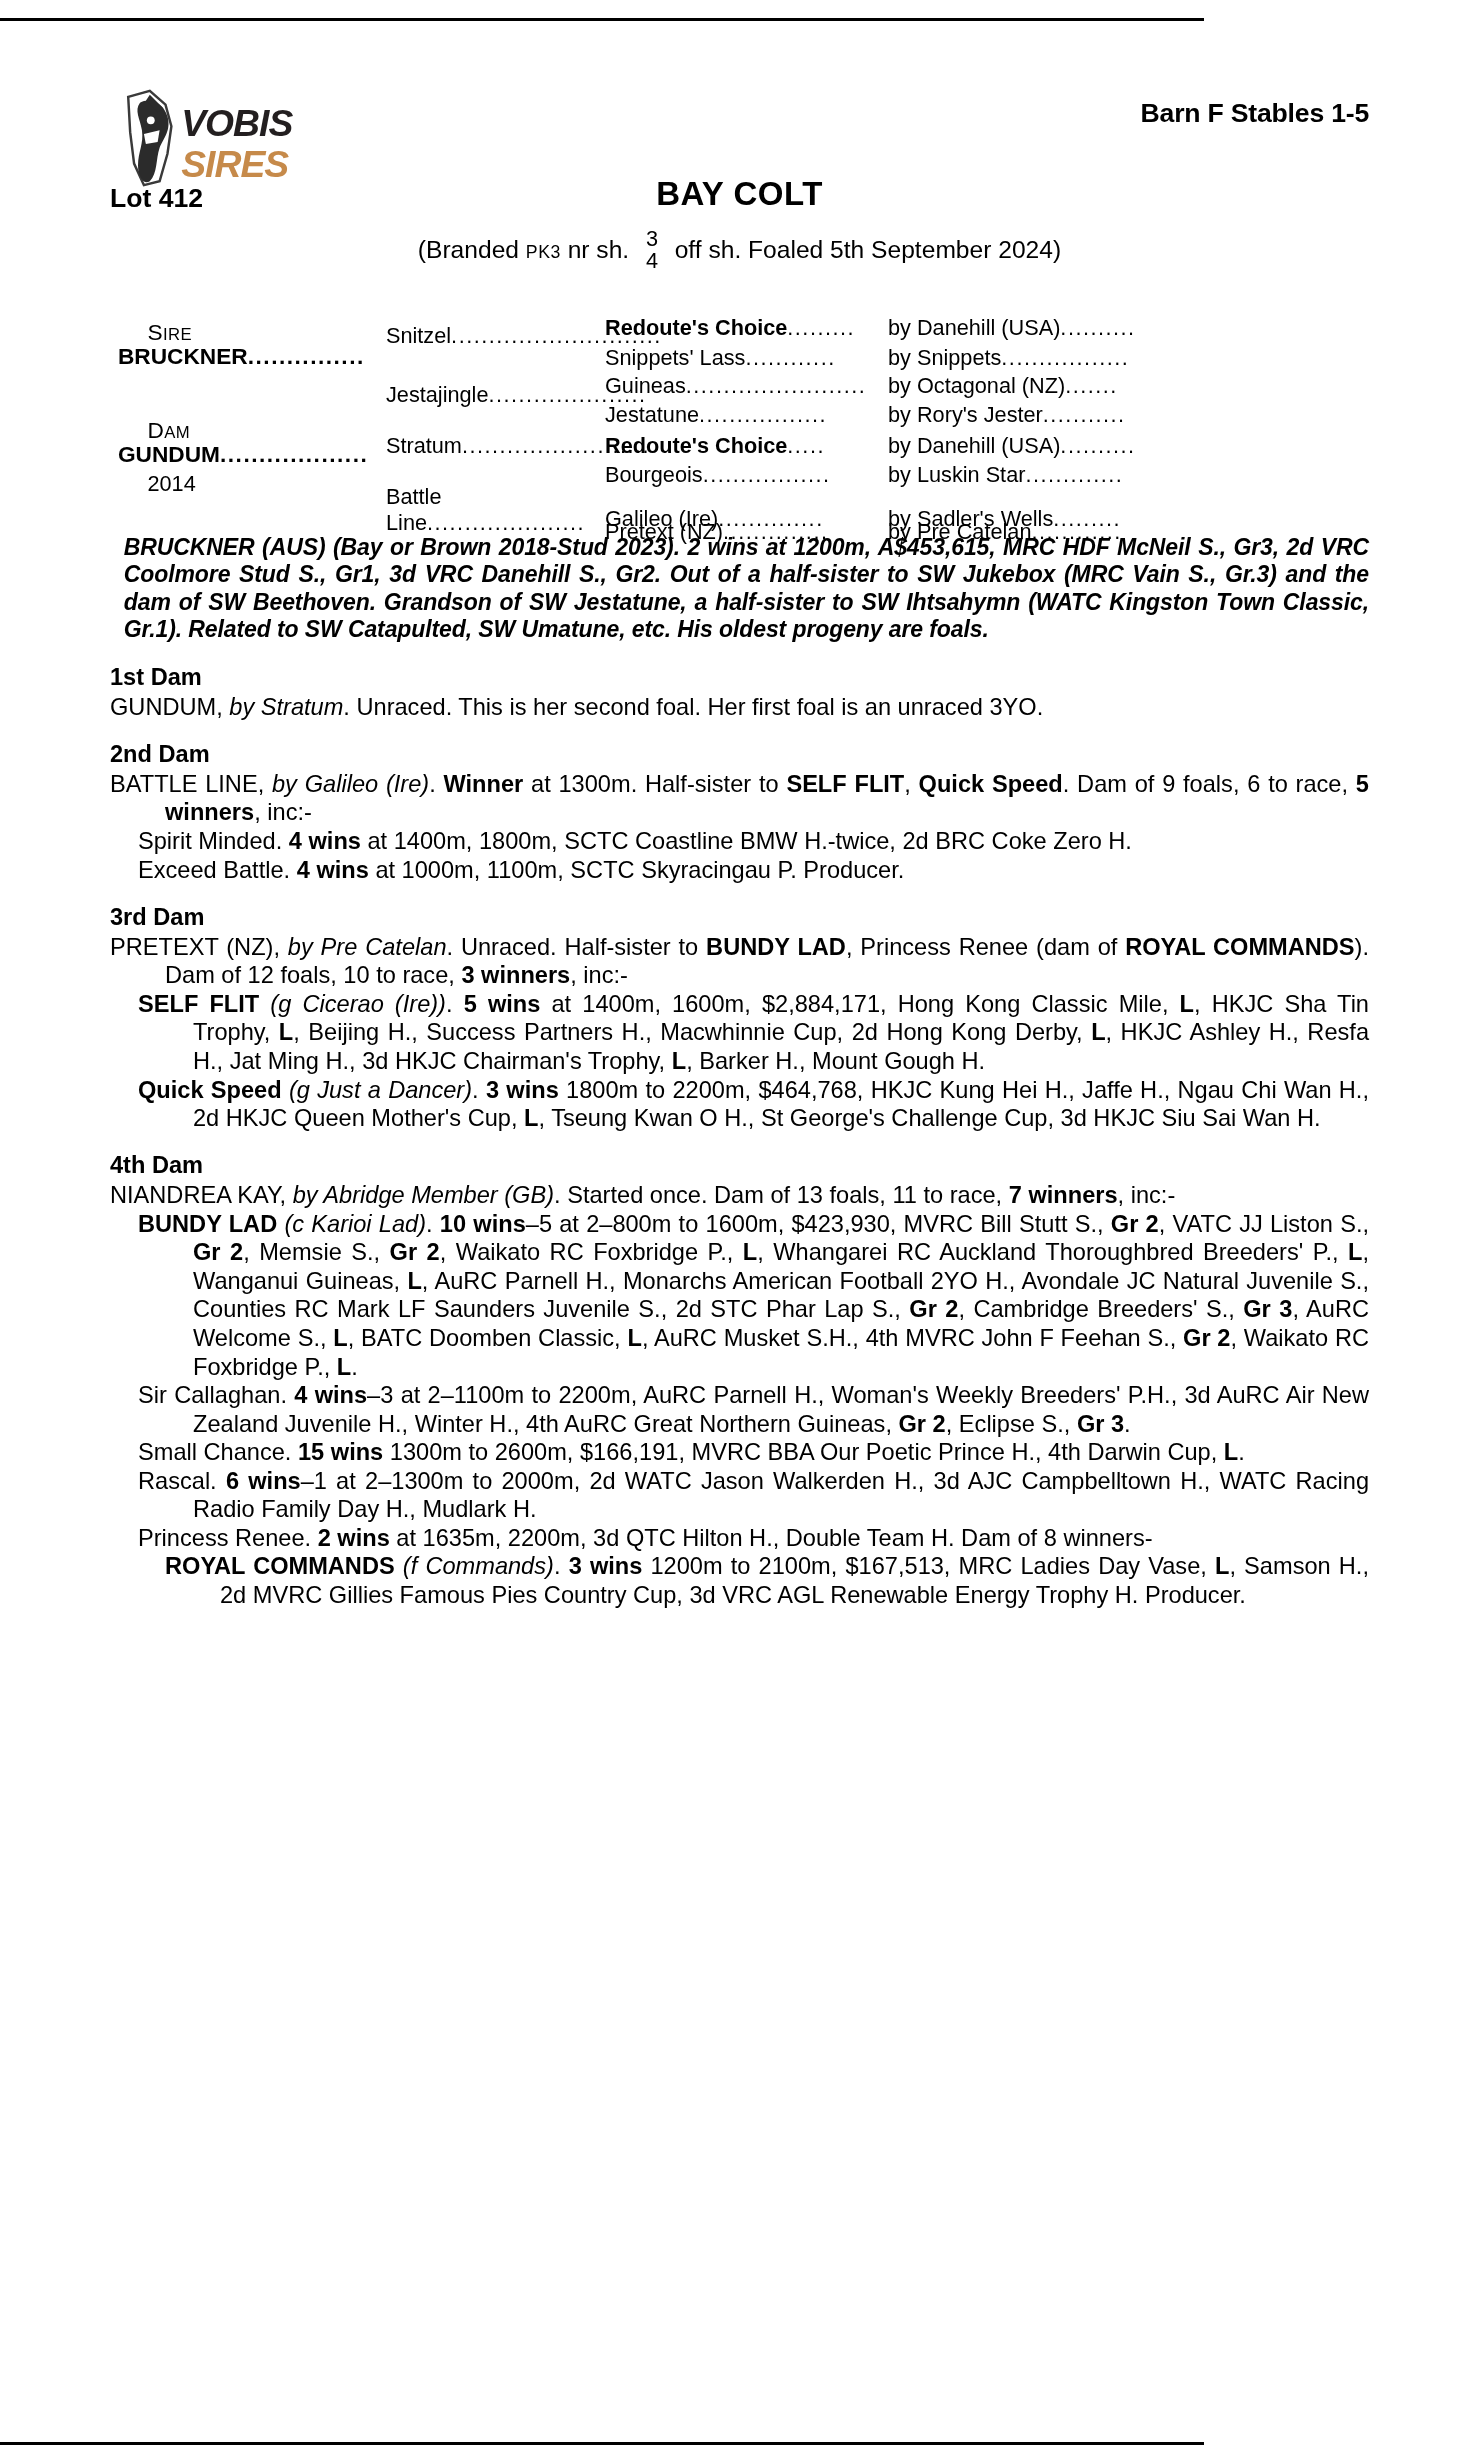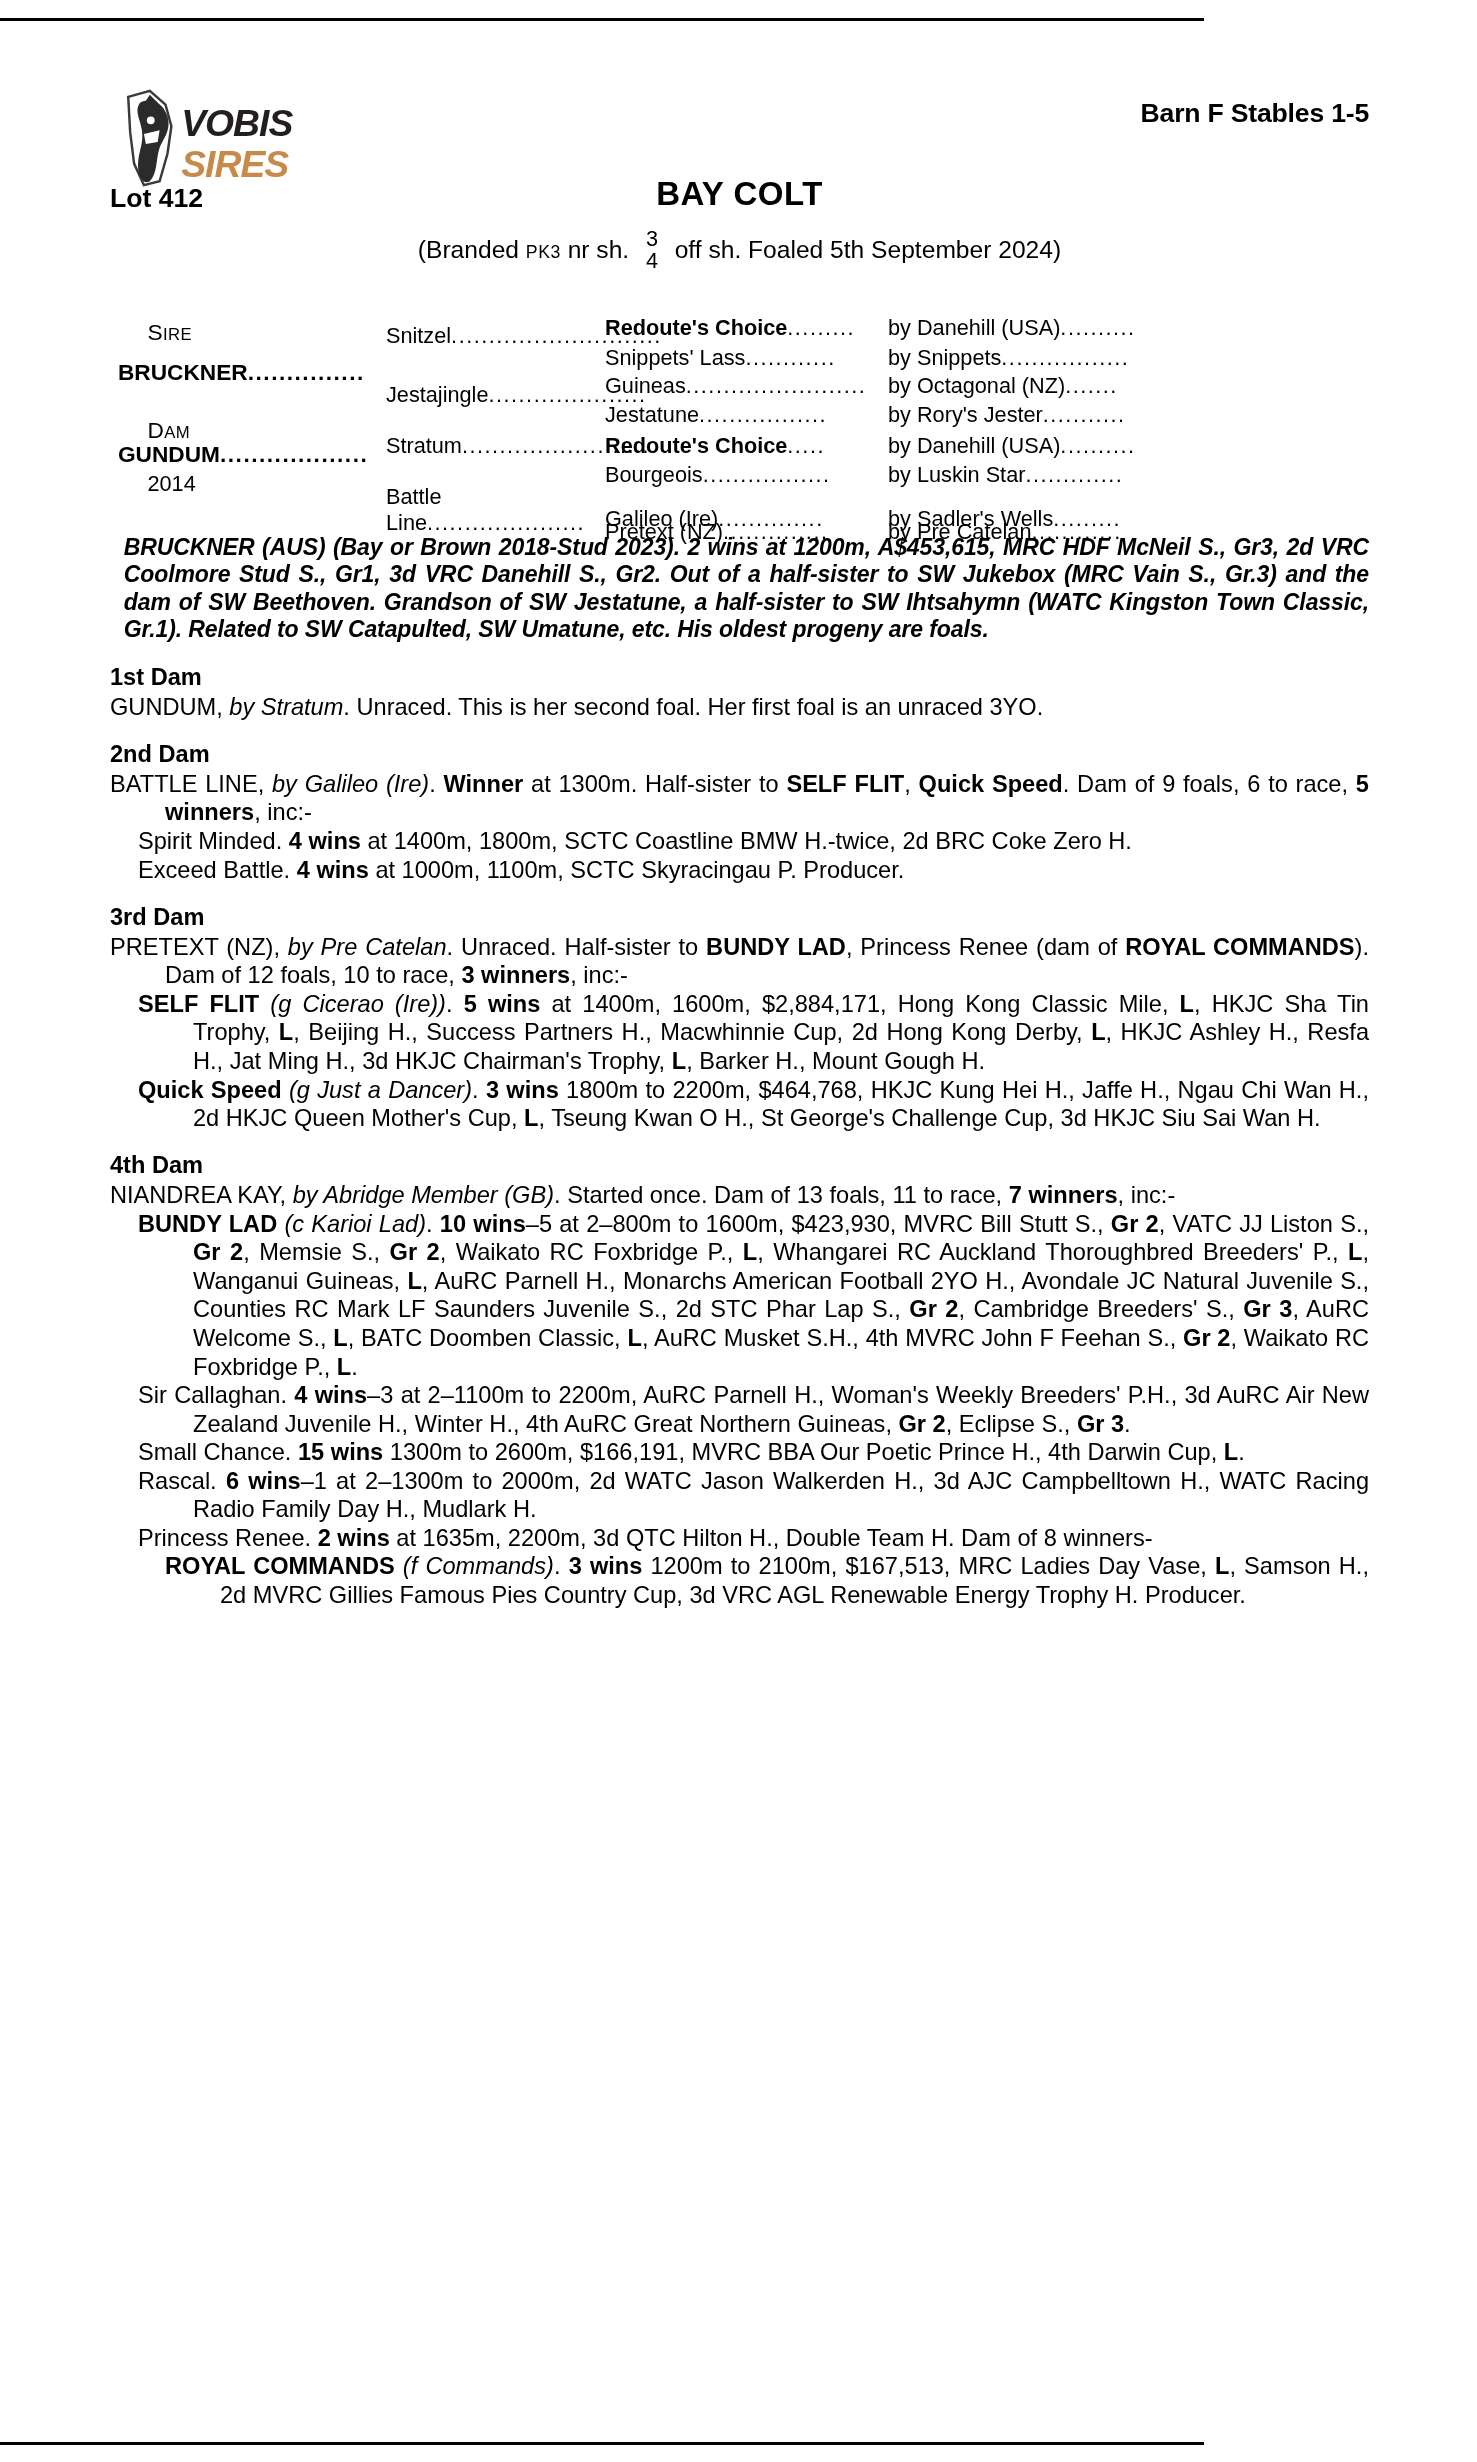--- a/index.html
+++ b/index.html
@@ -137,21 +137,21 @@
     position: absolute;
     left: 778px;
     width: 481px;
   }
   .ped-smallcap {
     font-variant: normal;
     font-size: 16.7px;
     letter-spacing: 0.4px;
   }
   .ped-label-sire { position: absolute; top: 3.9px; left: 29.6px; }
-  .ped-name-sire { position: absolute; top: 27.6px; left: 0; font-weight: bold; font-size: 22.7px; margin-top: 16px; }
+  .ped-name-sire { position: absolute; top: 27.6px; left: 0; font-weight: bold; font-size: 22.7px; }
   .ped-label-dam { position: absolute; top: 102px; left: 29.6px; }
   .ped-name-dam { position: absolute; top: 126px; left: 0; font-weight: bold; font-size: 22.7px; }
   .ped-year { position: absolute; top: 156px; left: 29.6px; font-size: 21.7px; }
   .dots { letter-spacing: 1.5px; }
 
   .ped-b1 { position: absolute; top: 7.9px; }
   .ped-b2 { position: absolute; top: 67px; }
   .ped-b3 { position: absolute; top: 118px; }
   .ped-b4 { position: absolute; top: 169px; }
 

